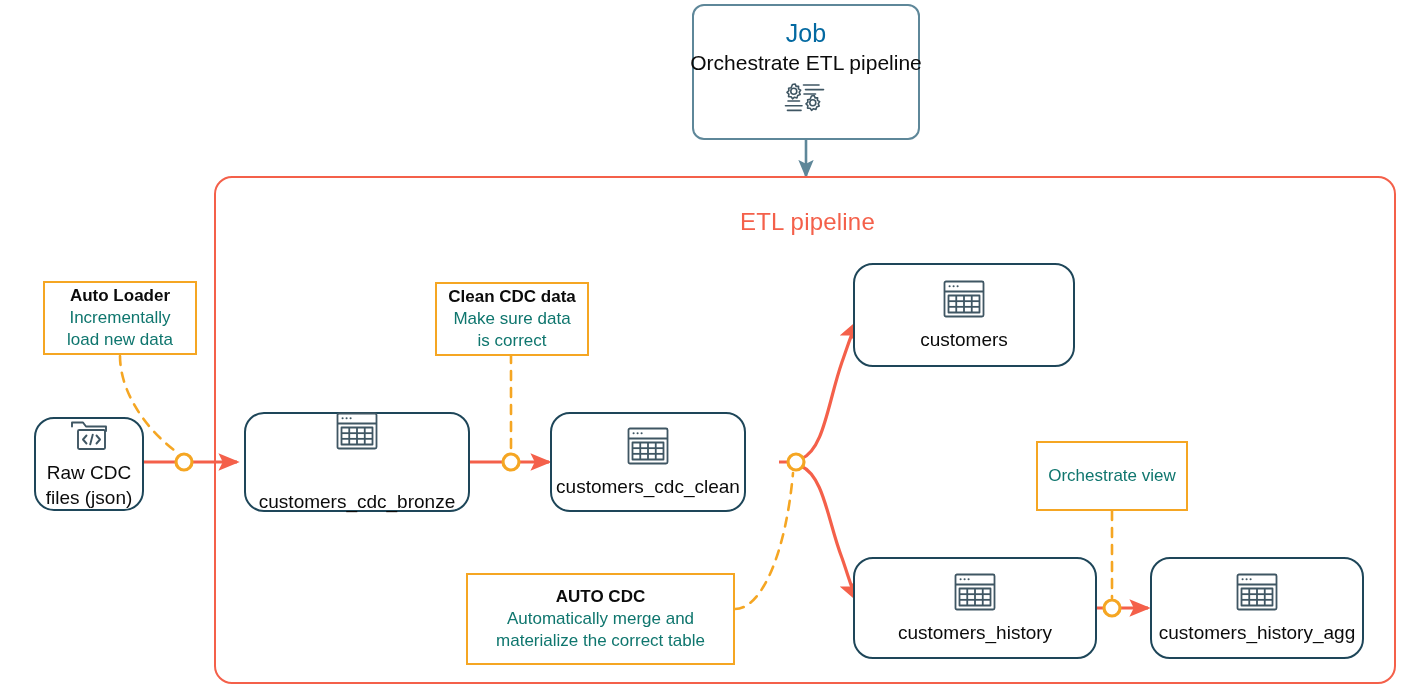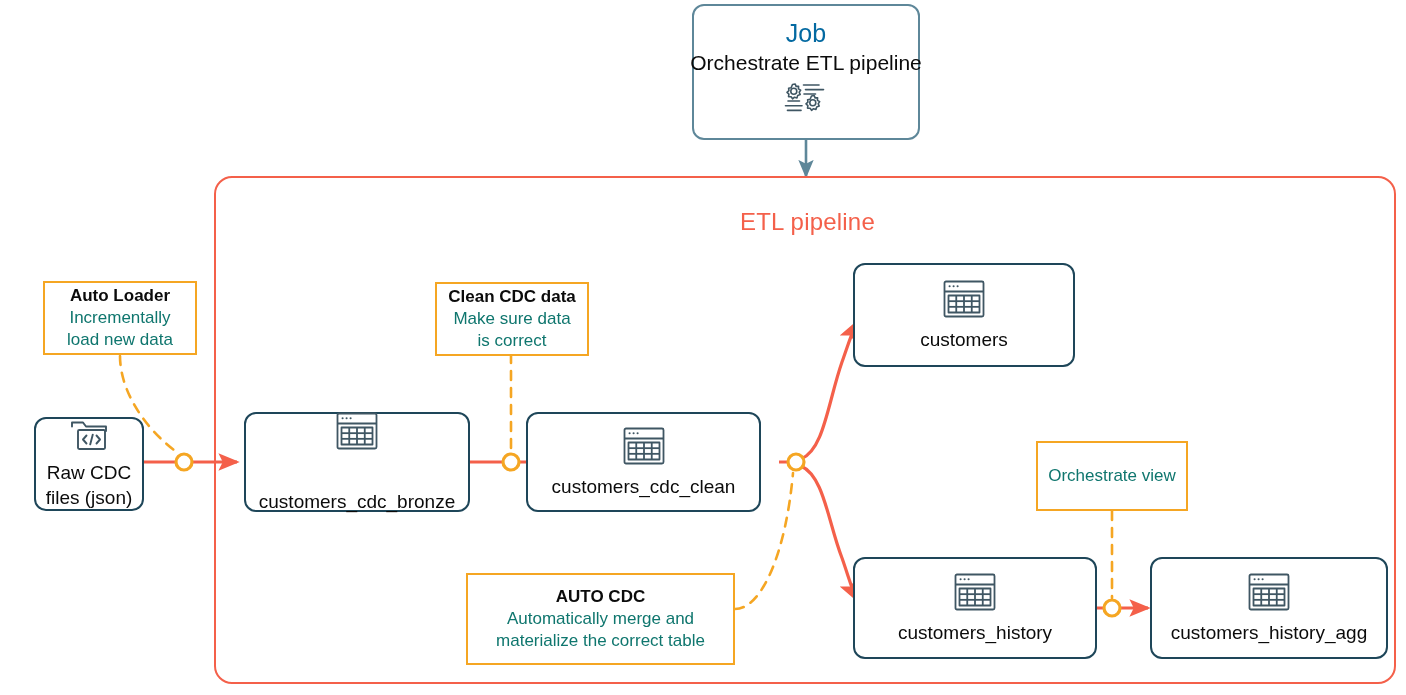--- a/index.html
+++ b/index.html
@@ -83,21 +83,21 @@
   }
   .job-icon {
     margin-top: 7px;
   }
 
   
   .node {
     position: absolute;
     box-sizing: border-box;
     border: 2.5px solid #1E4659;
-    border-radius: 12px;
+    border-radius: 20px;
     background: #ffffff;
     display: flex;
     flex-direction: column;
     align-items: center;
     justify-content: center;
   }
   .node .node-icon {
     display: block;
     line-height: 0;
   }
@@ -243,21 +243,21 @@
           <line x1="15.25" y1="17.5" x2="15.25" y2="34.5"></line>
           <line x1="23" y1="17.5" x2="23" y2="34.5"></line>
           <line x1="30.75" y1="17.5" x2="30.75" y2="34.5"></line>
           <line x1="7.5" y1="23.17" x2="38.5" y2="23.17"></line>
           <line x1="7.5" y1="28.83" x2="38.5" y2="28.83"></line>
         </svg>
       </span>
       <div class="node-label">customers_cdc_bronze</div>
     </div>
 
-    <div class="node" style="left:526px; top:412px; width:235px; height:100px;">
+    <div class="node" style="left:550px; top:412px; width:196px; height:100px;">
       <span class="node-icon">
         <svg width="46" height="42" viewBox="0 0 46 42" fill="none" stroke="#3F5663" stroke-width="1.8" stroke-linejoin="round">
           <rect x="3.5" y="3.5" width="39" height="35" rx="1.5"></rect>
           <line x1="3.5" y1="13.5" x2="42.5" y2="13.5"></line>
           <circle cx="8.6" cy="8.3" r="1.05" fill="#3F5663" stroke="none"></circle>
           <circle cx="12.6" cy="8.3" r="1.05" fill="#3F5663" stroke="none"></circle>
           <circle cx="16.6" cy="8.3" r="1.05" fill="#3F5663" stroke="none"></circle>
           <rect x="7.5" y="17.5" width="31" height="17"></rect>
           <line x1="15.25" y1="17.5" x2="15.25" y2="34.5"></line>
           <line x1="23" y1="17.5" x2="23" y2="34.5"></line>
@@ -300,21 +300,21 @@
           <line x1="15.25" y1="17.5" x2="15.25" y2="34.5"></line>
           <line x1="23" y1="17.5" x2="23" y2="34.5"></line>
           <line x1="30.75" y1="17.5" x2="30.75" y2="34.5"></line>
           <line x1="7.5" y1="23.17" x2="38.5" y2="23.17"></line>
           <line x1="7.5" y1="28.83" x2="38.5" y2="28.83"></line>
         </svg>
       </span>
       <div class="node-label">customers_history</div>
     </div>
 
-    <div class="node" style="left:1150px; top:557px; width:238px; height:102px;">
+    <div class="node" style="left:1150px; top:557px; width:214px; height:102px;">
       <span class="node-icon">
         <svg width="46" height="42" viewBox="0 0 46 42" fill="none" stroke="#3F5663" stroke-width="1.8" stroke-linejoin="round">
           <rect x="3.5" y="3.5" width="39" height="35" rx="1.5"></rect>
           <line x1="3.5" y1="13.5" x2="42.5" y2="13.5"></line>
           <circle cx="8.6" cy="8.3" r="1.05" fill="#3F5663" stroke="none"></circle>
           <circle cx="12.6" cy="8.3" r="1.05" fill="#3F5663" stroke="none"></circle>
           <circle cx="16.6" cy="8.3" r="1.05" fill="#3F5663" stroke="none"></circle>
           <rect x="7.5" y="17.5" width="31" height="17"></rect>
           <line x1="15.25" y1="17.5" x2="15.25" y2="34.5"></line>
           <line x1="23" y1="17.5" x2="23" y2="34.5"></line>

